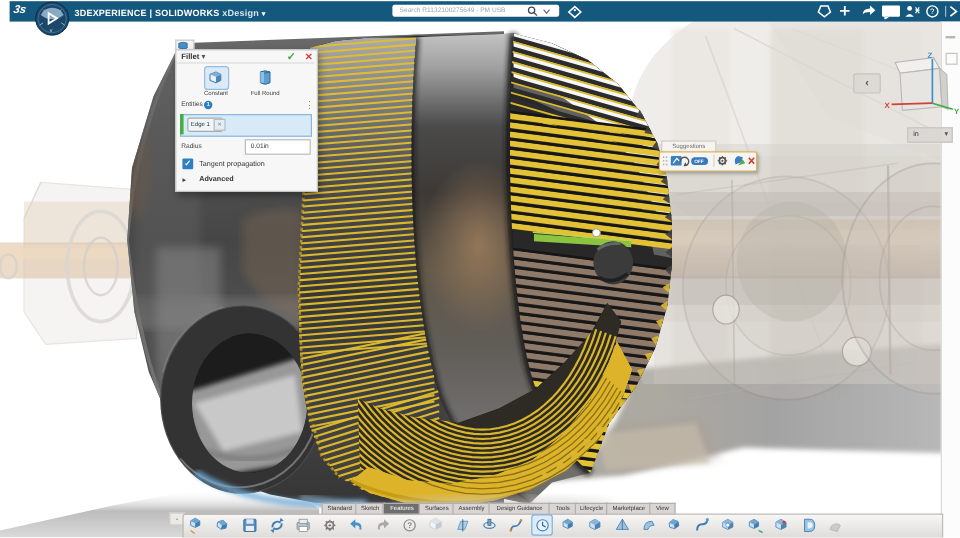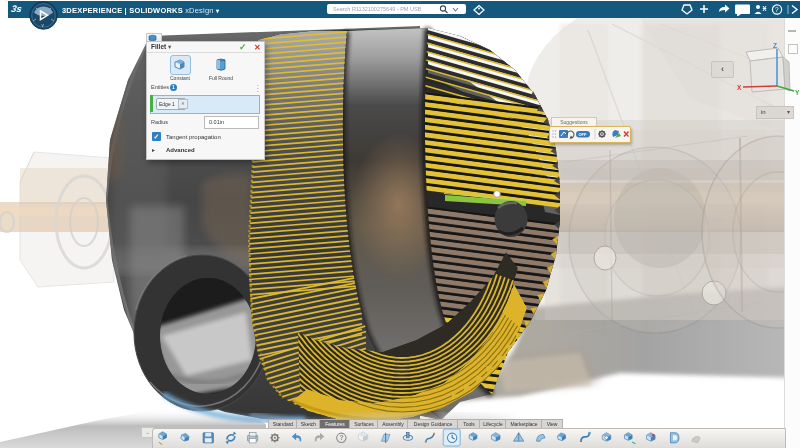--- a/index.html
+++ b/index.html
@@ -431,21 +431,21 @@
 <div style="position:absolute;left:8px;top:1px;width:792px;height:17px;background:#15587e"></div>
 <div style="position:absolute;left:11px;top:3px;width:18px;height:14px;color:#fff;font:italic bold 9.5px 'Liberation Sans',sans-serif;transform:skewX(-10deg)">3s</div>
 <svg style="position:absolute;left:29px;top:1px" width="29" height="29">
 <circle cx="14.5" cy="14.5" r="13.8" fill="#1b4768" stroke="#0d2c44" stroke-width="0.8"></circle>
 <circle cx="14.5" cy="14.5" r="11.8" fill="none" stroke="#3d75a0" stroke-width="0.8"></circle>
 <path d="M5,11.5 A10.5,10.5 0 0 1 24,11.5 Q20,15 14.5,15 Q9,15 5,11.5 Z" fill="#8fb0ca" opacity="0.95"></path>
 <polygon points="11.5,10 18.5,14.3 11.5,18.6" fill="none" stroke="#ffffff" stroke-width="1.5"></polygon>
 <path d="M4,20 l3,-2 M25,20 l-3,-2 M7,7 l2,2 M22,7 l-2,2" stroke="#9db8cc" stroke-width="0.8"></path>
 <text x="12.5" y="25.5" fill="#cfe0ee" font-family="Liberation Sans" font-size="4.5">v</text>
 </svg>
-<div style="position:absolute;left:62px;top:6px;color:#fff;font:bold 7.5px 'Liberation Sans',sans-serif;letter-spacing:0.2px">3DEXPERIENCE | SOLIDWORKS <span style="font-weight:normal;color:#d5e6f2">xDesign</span> <span style="font-size:6px">▾</span></div>
+<div style="position:absolute;left:62px;top:6px;color:#fff;font:bold 7.5px 'Liberation Sans',sans-serif;letter-spacing:0.2px">3DEXPERIENCE | SOLIDWORKS <span style="font-weight:bold;color:#d5e6f2">xDesign</span> <span style="font-size:6px">▾</span></div>
 <div style="position:absolute;left:327px;top:4px;width:139px;height:10px;background:#fff;border-radius:2px;"></div>
 <div style="position:absolute;left:333px;top:6px;color:#9aa4ac;font:5.5px 'Liberation Sans',sans-serif">Search R1132100275649 - PM USB</div>
 <svg style="position:absolute;left:438px;top:4px" width="28" height="11">
 <circle cx="5" cy="4.5" r="2.6" fill="none" stroke="#3c4a55" stroke-width="1.1"></circle>
 <line x1="7" y1="6.5" x2="9.5" y2="9" stroke="#3c4a55" stroke-width="1.1"></line>
 <path d="M15,4 l2.5,3 l2.5,-3" fill="none" stroke="#6a7680" stroke-width="1.1"></path>
 </svg>
 <svg style="position:absolute;left:472px;top:4px" width="14" height="12">
 <path d="M2,6 L7,1.5 L12,6 L7,10.5 Z" fill="none" stroke="#ffffff" stroke-width="1.3" transform="rotate(0 7 6)"></path>
 <circle cx="7" cy="4.5" r="0.9" fill="#fff"></circle>

